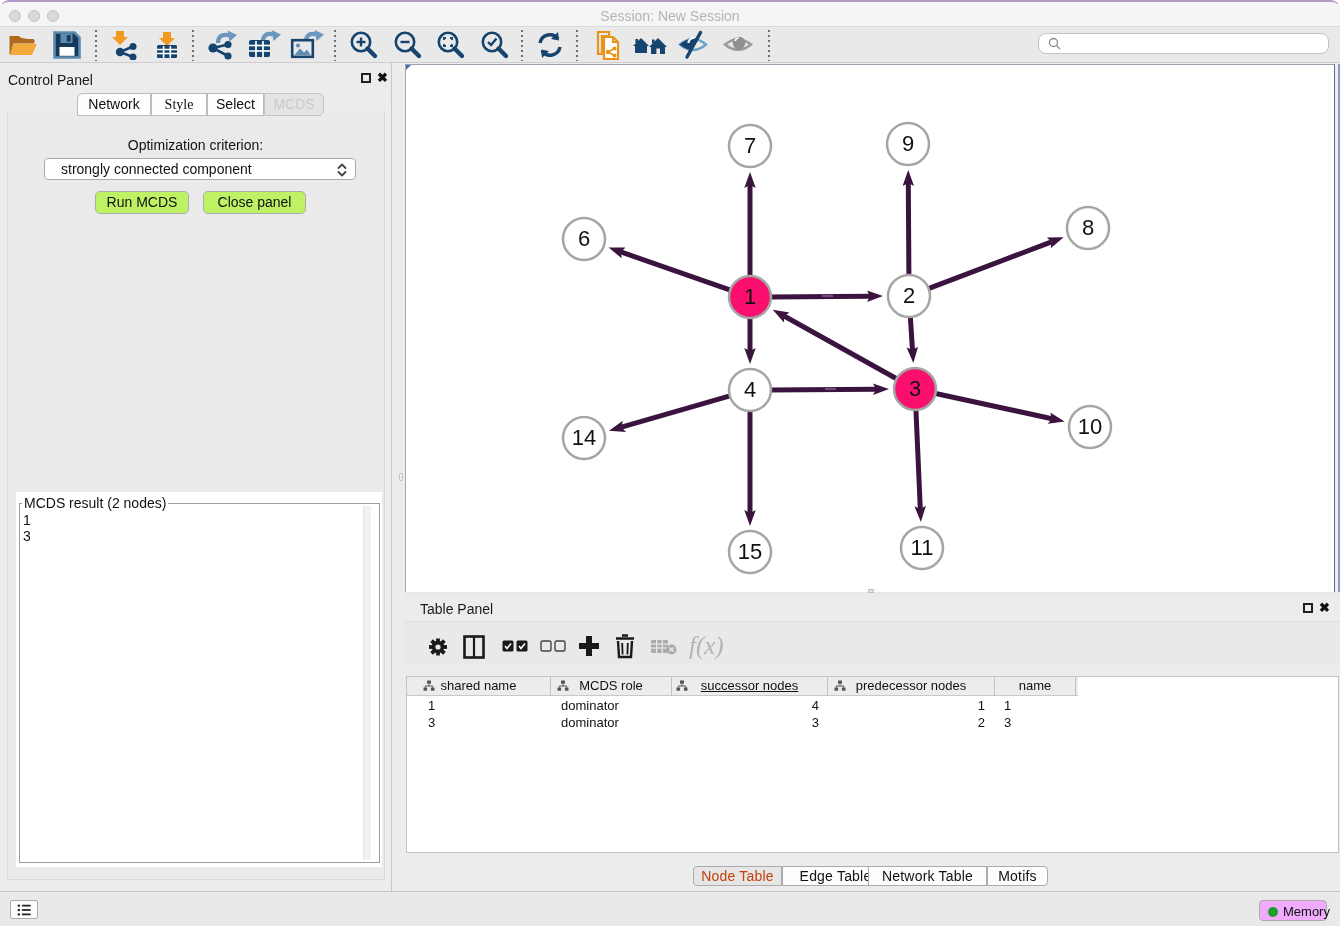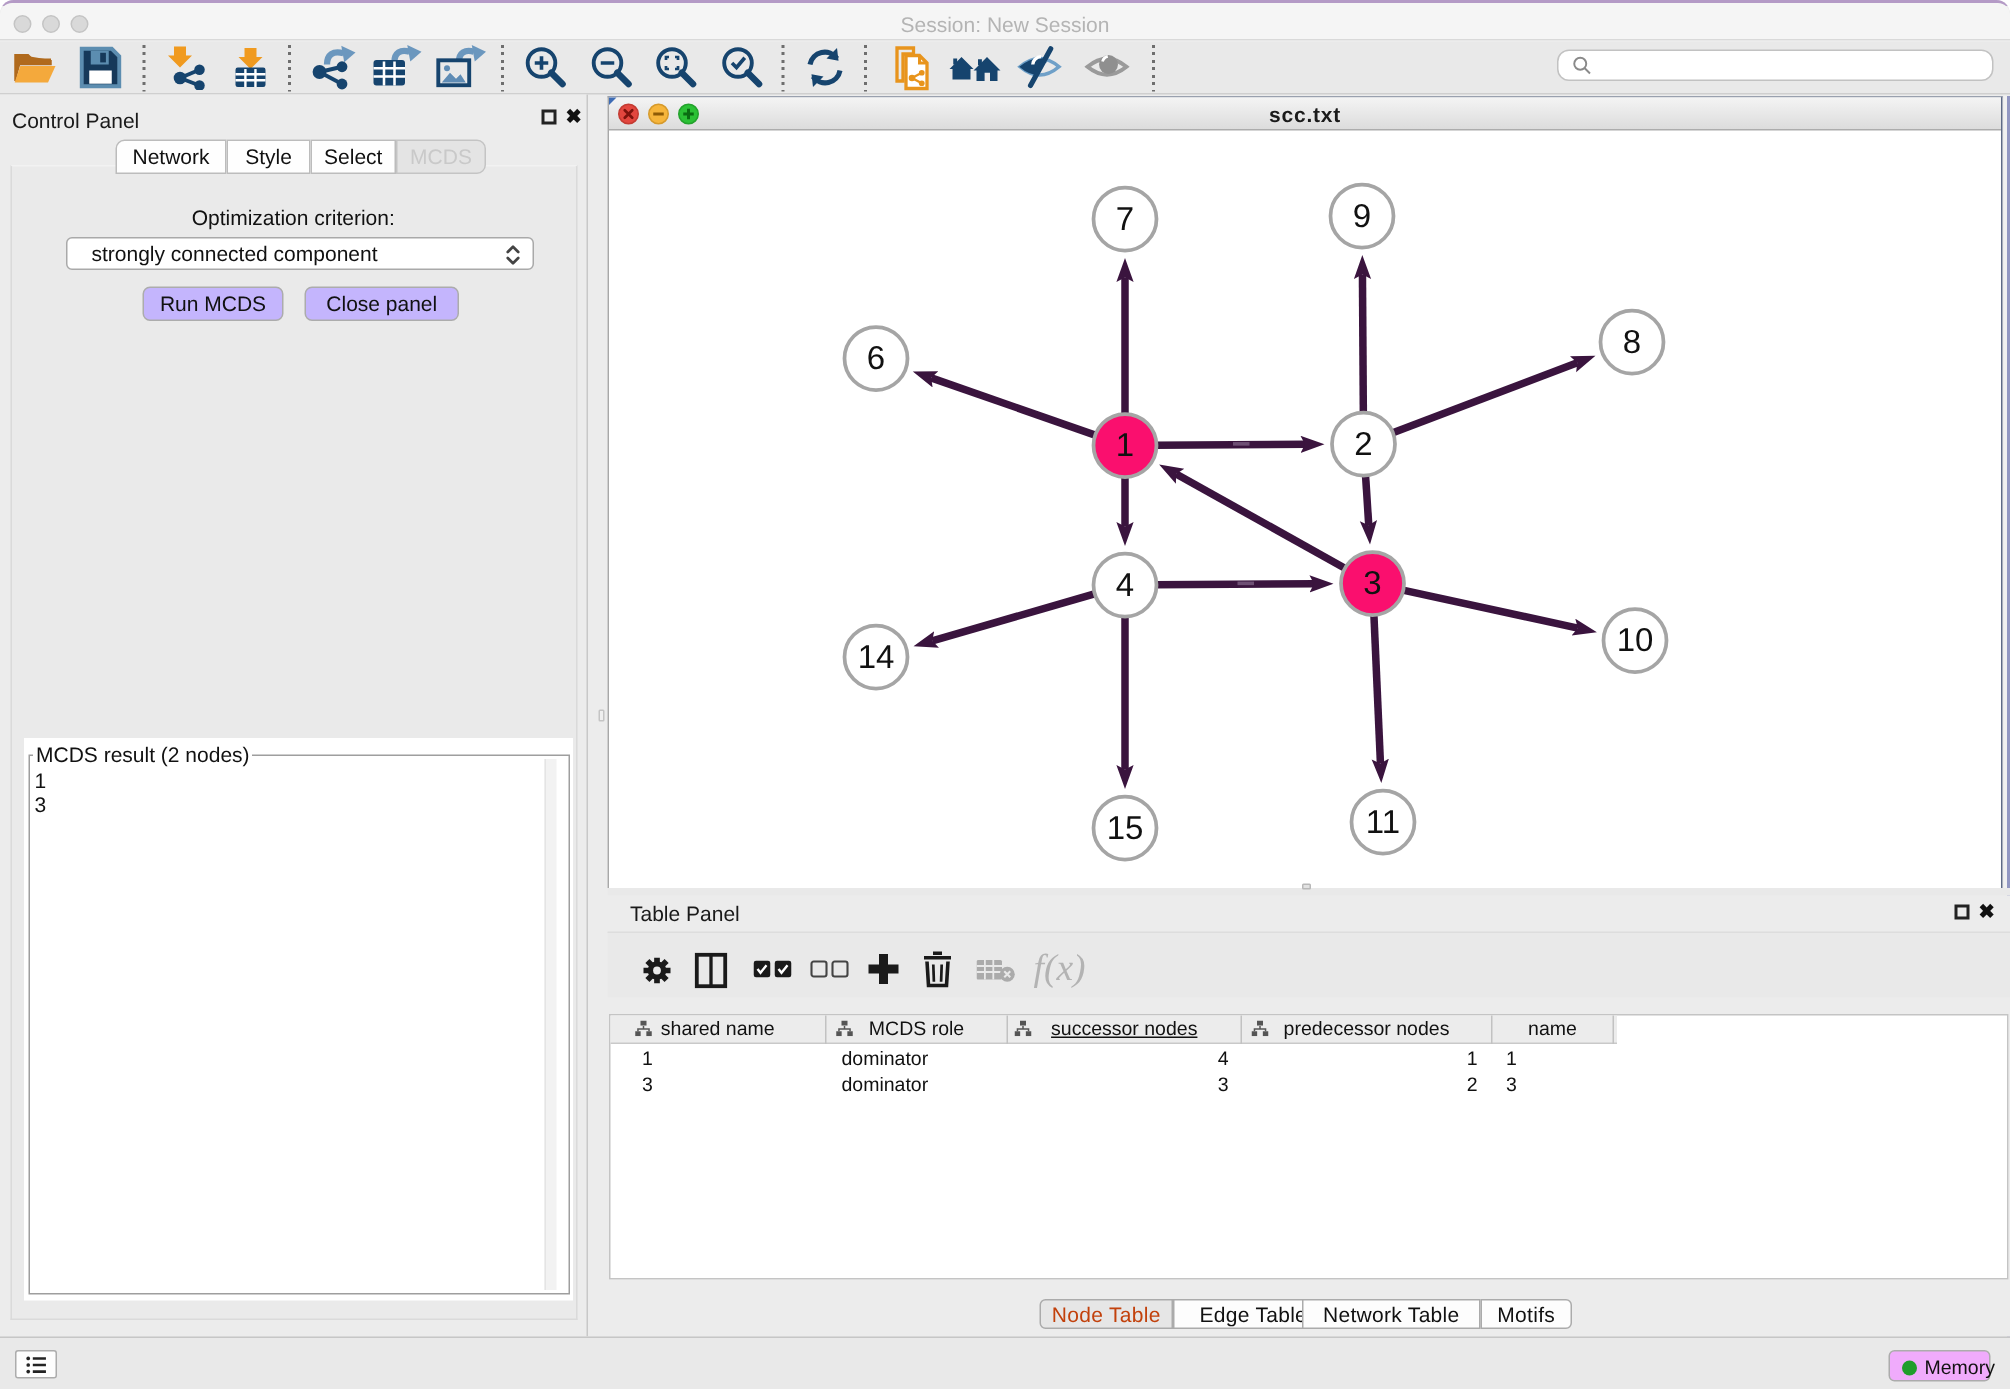--- a/index.html
+++ b/index.html
@@ -18,21 +18,21 @@
 #cpanel { position:absolute; left:0; top:63px; width:392px; height:828px; background:#ECECEC; border-right:1px solid #C8C8C8; }
 #cphead { position:absolute; left:8px; top:9px; font-size:14px; color:#1a1a1a; }
 .winbtn-sq { position:absolute; width:10px; height:10px; border:2px solid #222; }
 .winbtn-x { position:absolute; font-size:13px; font-weight:bold; color:#111; line-height:12px; }
 .cptab { position:absolute; top:30px; height:23px; background:#FEFEFE; border:1px solid #BCBCBC; color:#111; font-size:14px; text-align:center; line-height:21px; }
 #tab-mcds { background:#E4E4E4; color:#C9C9C9; border-color:#C4C4C4; border-radius:0 6px 6px 0; }
 #cpcontent { position:absolute; left:7px; top:47px; width:378px; height:770px; background:#EAEAEA; border:1px solid #DADADA; border-top:1px solid #F2F2F2; }
 #optlabel { position:absolute; left:0; top:74px; width:100%; text-align:center; font-size:14px; color:#111; }
 #dropdown { position:absolute; left:44px; top:95px; width:312px; height:22px; background:#fff; border:1px solid #A9A9A9; border-radius:4px; font-size:14px; color:#111; line-height:20px; padding-left:16px; }
 #ddarrows { position:absolute; right:7px; top:3px; }
-.btn { position:absolute; top:128px; height:23px; background:#c4b5fd; border:1px solid #ACACAC; border-radius:5px; font-size:14px; color:#111; text-align:center; line-height:21px; }
+.btn { position:absolute; top:128px; height:23px; background:#bef264; border:1px solid #ACACAC; border-radius:5px; font-size:14px; color:#111; text-align:center; line-height:21px; }
 #mcdsbox { position:absolute; left:16px; top:429px; width:366px; height:375px; background:#fff; }
 #mcdsfs { position:absolute; left:3px; top:11px; width:361px; height:360px; border:1px solid #9E9E9E; }
 #mcdslegend { position:absolute; left:6px; top:3px; background:#fff; padding:0 2px; font-size:14px; color:#111; }
 #mcdsscroll { position:absolute; right:11px; top:14px; width:8px; height:354px; background:#F2F2F2; border-left:1px solid #E4E4E4; }
 .mcdsitem { position:absolute; left:7px; font-size:14px; color:#111; }
 
 
 #netwin { position:absolute; left:405px; top:64px; width:930px; height:528px; background:#fff; border-style:solid; border-width:1px 1px 0 1px; border-top-color:#99A0AE; border-left-color:#A8A8A8; border-right-color:#5E6A85; }
 #nettitle { position:absolute; left:0; top:0; width:100%; height:22px; background:linear-gradient(#F4F4F4,#DCDCDC); border-bottom:1px solid #ACACAC; }
 .tl2 { position:absolute; top:5px; width:12px; height:12px; border-radius:50%; box-sizing:content-box; margin:-1px 0 0 -1px; }
@@ -228,21 +228,21 @@
         <line x1="9.5" y1="9.5" x2="13" y2="13" stroke="#8a8a8a" stroke-width="1.3"></line>
       </svg>
 </div>
 
 <div id="cpanel">
   <div id="cphead">Control Panel</div>
   <div class="winbtn-sq" style="left:361px; top:10px;"></div>
   <div class="winbtn-x" style="left:377px; top:9px;">✖</div>
   <div id="cpcontent"></div>
   <div class="cptab" style="left:77px; width:74px; border-radius:6px 0 0 0;">Network</div>
-  <div class="cptab" style="left:151px; width:56px;">Style</div>
+  <div class="cptab" style="left:151px; width:56px;font-family:Liberation Serif, serif;">Style</div>
   <div class="cptab" style="left:207px; width:57px;">Select</div>
   <div class="cptab" id="tab-mcds" style="left:264px; width:60px;">MCDS</div>
   <div id="optlabel">Optimization criterion:</div>
   <div id="dropdown">strongly connected component
     <svg id="ddarrows" width="12" height="16" viewBox="0 0 12 16">
           <path d="M2.5 6 L6 2.5 L9.5 6" fill="none" stroke="#444" stroke-width="1.8" stroke-linecap="round" stroke-linejoin="round"></path>
           <path d="M2.5 10 L6 13.5 L9.5 10" fill="none" stroke="#444" stroke-width="1.8" stroke-linecap="round" stroke-linejoin="round"></path>
         </svg>
   </div>
   <div class="btn" style="left:95px; width:94px;">Run MCDS</div>
@@ -250,38 +250,20 @@
   <div id="mcdsbox">
     <div id="mcdsfs"></div>
     <div id="mcdslegend">MCDS result (2 nodes)</div>
     <div id="mcdsscroll"></div>
     <div class="mcdsitem" style="top:20px;">1</div>
     <div class="mcdsitem" style="top:36px;">3</div>
   </div>
 </div>
 
 <div id="netwin">
-  <div id="nettitle">
-    <div class="tl2" style="left:7px; background:#E3463E; border:1px solid #C33B32;">
-          <svg width="12" height="12" viewBox="0 0 12 12">
-            <path d="M3.5 3.5 L8.5 8.5 M8.5 3.5 L3.5 8.5" stroke="#7E120C" stroke-width="1.8" stroke-linecap="round"></path>
-          </svg>
-        </div>
-    <div class="tl2" style="left:27px; background:#F6B53B; border:1px solid #D69A2B;">
-          <svg width="12" height="12" viewBox="0 0 12 12">
-            <line x1="2.5" y1="6" x2="9.5" y2="6" stroke="#8E5B06" stroke-width="2"></line>
-          </svg>
-        </div>
-    <div class="tl2" style="left:47px; background:#2BC135; border:1px solid #23A22C;">
-          <svg width="12" height="12" viewBox="0 0 12 12">
-            <path d="M6 2.5 L6 9.5 M2.5 6 L9.5 6" stroke="#0A6D12" stroke-width="2"></path>
-          </svg>
-        </div>
-    <div id="netname">scc.txt</div>
-  </div>
   <div id="netcorner"></div>
   <svg id="graph" width="928" height="504" style="position:absolute; left:0; top:22px;" viewBox="0 0 928 504">
     <defs>
       <marker id="arw" markerUnits="userSpaceOnUse" markerWidth="20" markerHeight="14" refX="3" refY="5.75" orient="auto">
         <path d="M0,0 L16,5.75 L0,11.5 L3,5.75 Z" fill="#3A143E"></path>
       </marker>
     </defs>
     <g stroke="#3A143E" stroke-width="5">
       <line x1="344.0" y1="190.0" x2="344.0" y2="98.0" marker-end="url(#arw)"></line>
       <line x1="325.1" y1="203.4" x2="214.8" y2="164.9" marker-end="url(#arw)"></line>

